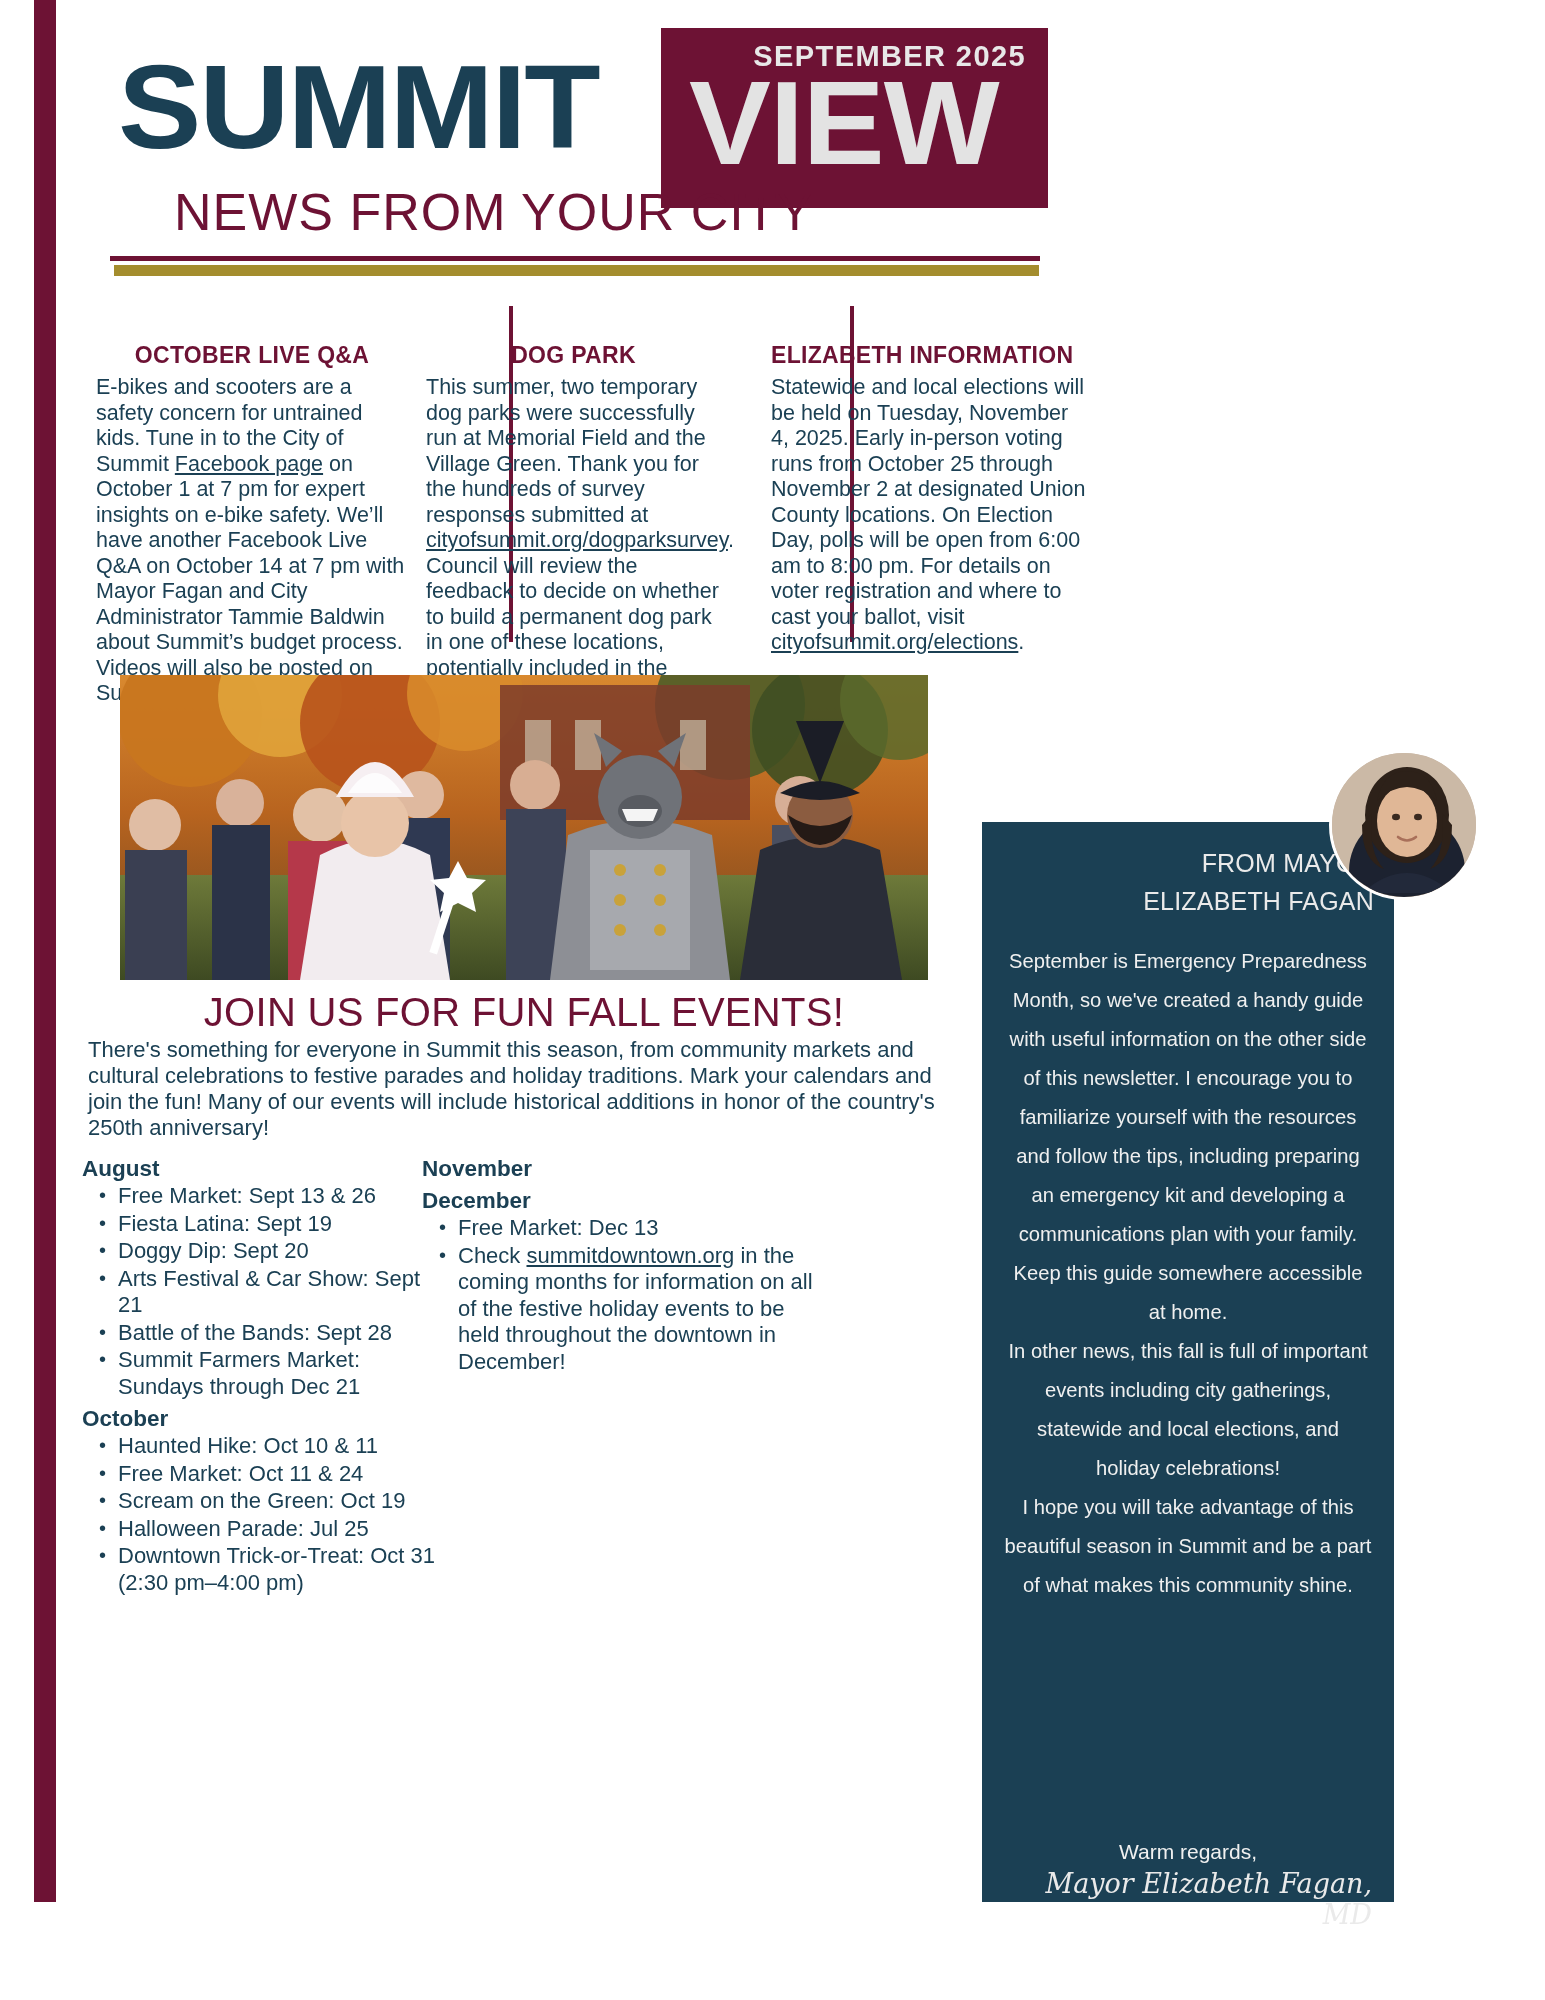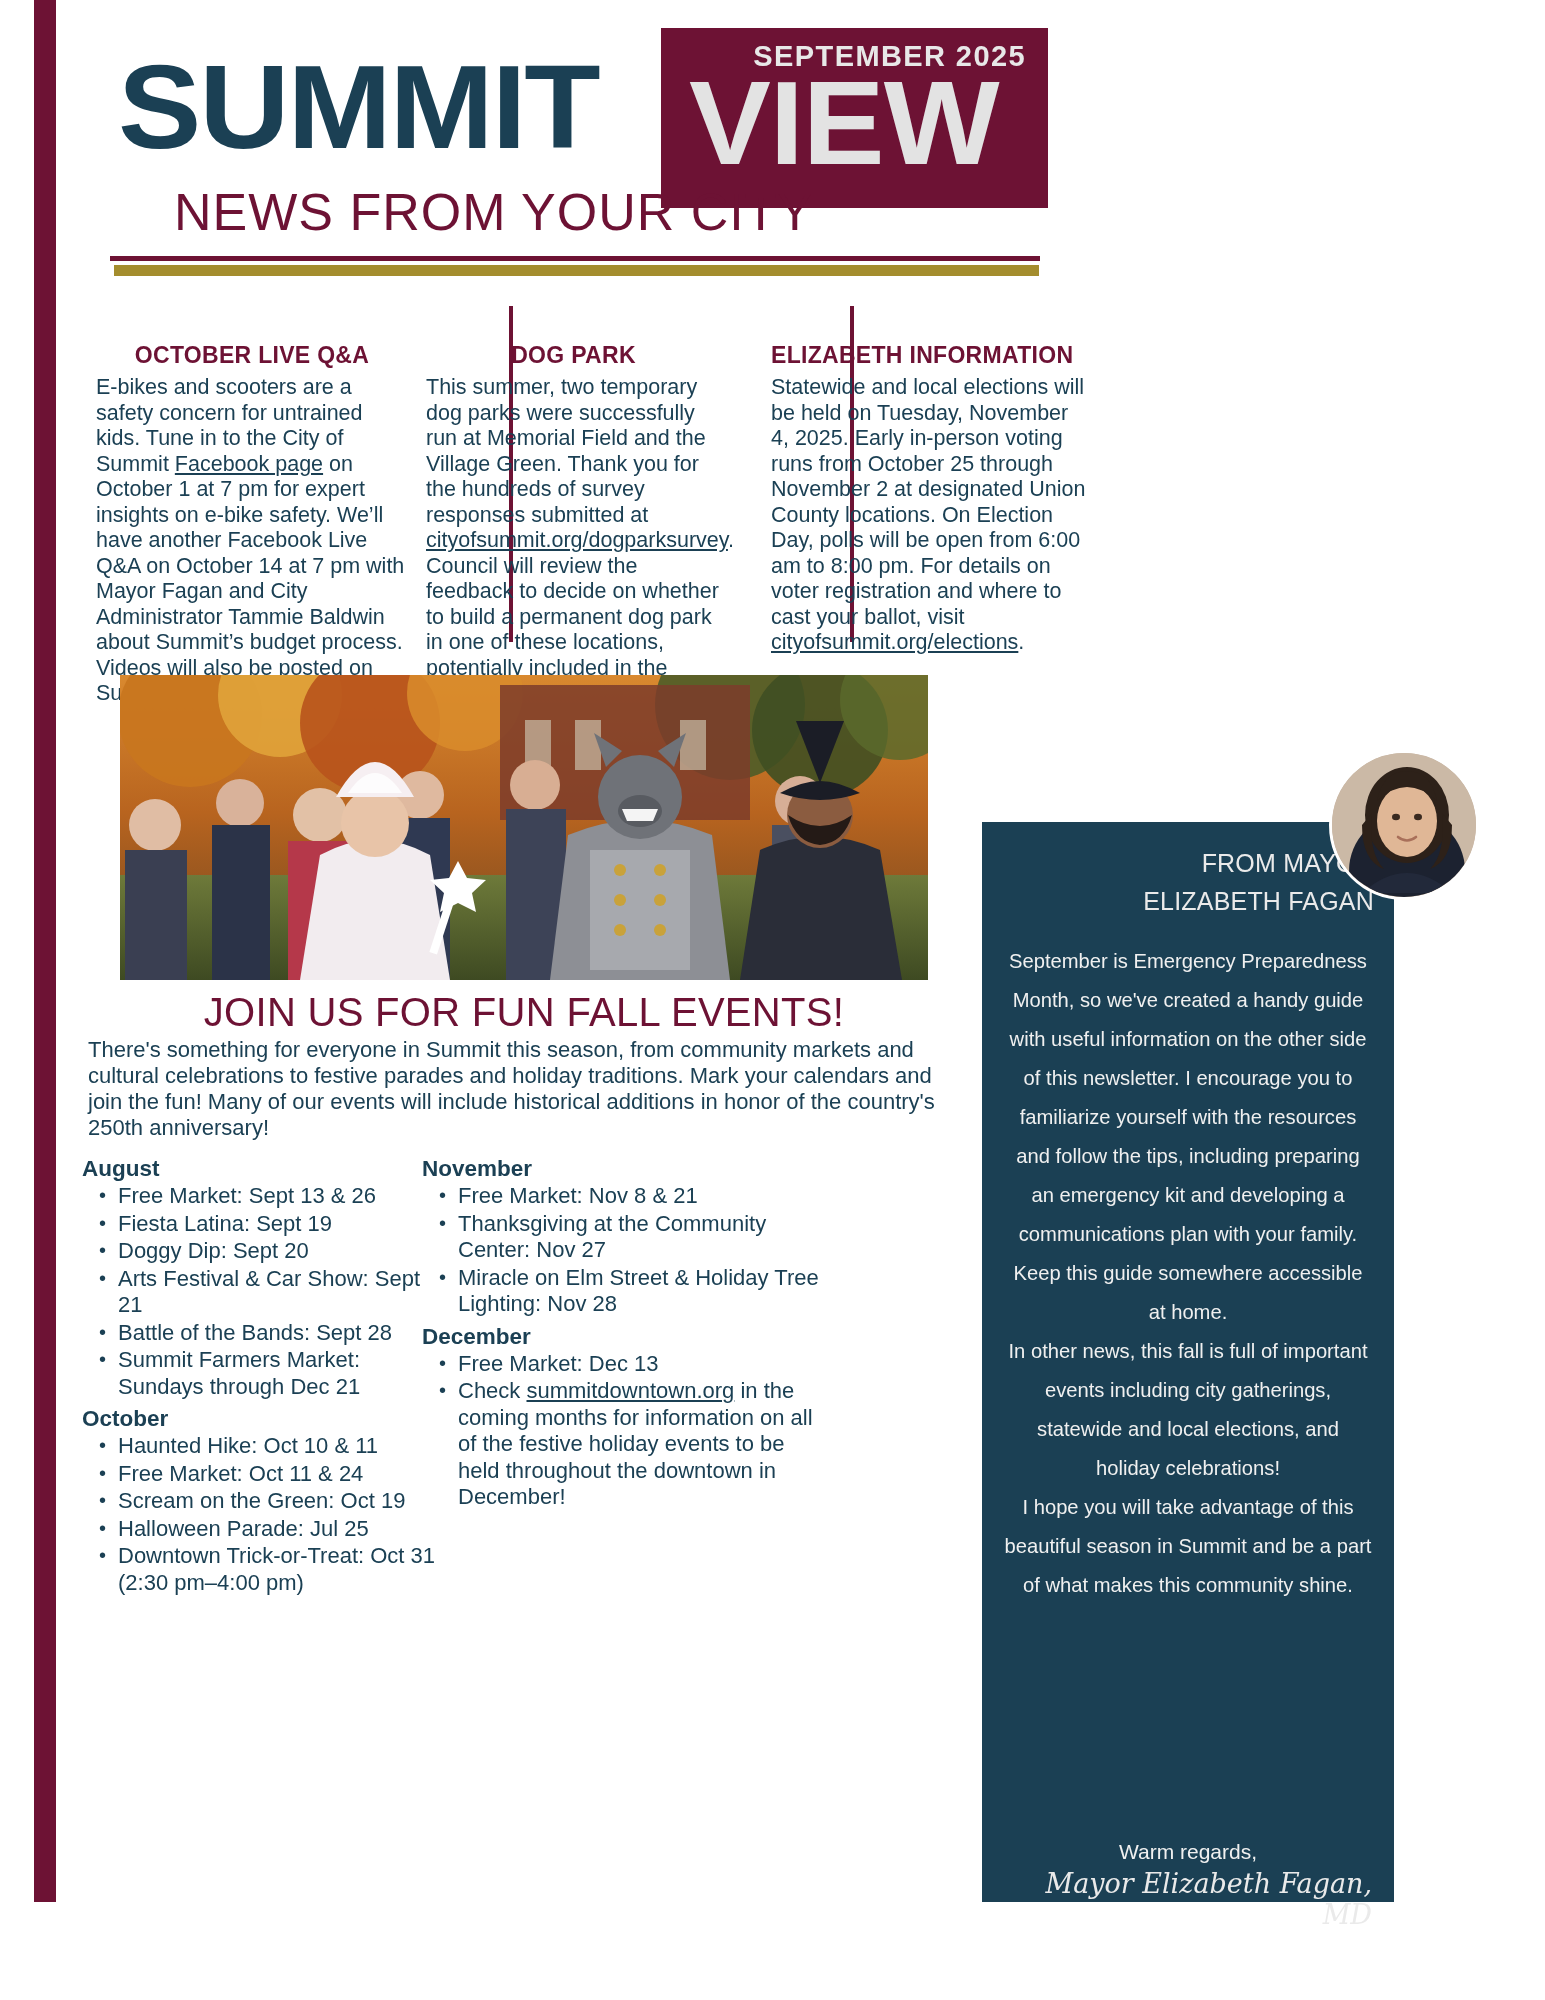--- a/index.html
+++ b/index.html
@@ -427,25 +427,20 @@
         <ul class="ev-list">
           <li>Haunted Hike: Oct 10 &amp; 11</li>
           <li>Free Market: Oct 11 &amp; 24</li>
           <li>Scream on the Green: Oct 19</li>
           <li>Halloween Parade: Jul 25</li>
           <li>Downtown Trick-or-Treat: Oct 31 (2:30 pm–4:00 pm)</li>
         </ul>
       </div>
     <div class="ev-col ev-col-b">
         <div class="ev-month">November</div>
-        <ul class="ev-list">
-          <li>Free Market: Nov 8 &amp; 21</li>
-          <li>Thanksgiving at the Community Center: Nov 27</li>
-          <li>Miracle on Elm Street &amp; Holiday Tree Lighting: Nov 28</li>
-        </ul>
         <div class="ev-month">December</div>
         <ul class="ev-list">
           <li>Free Market: Dec 13</li>
           <li>Check <span class="ulink">summitdowntown.org</span> in the coming months for information on all of the festive holiday events to be held throughout the downtown in December!</li>
         </ul>
       </div>
   </div>
 
   <div class="mayor-panel">
     <div class="mayor-title">

